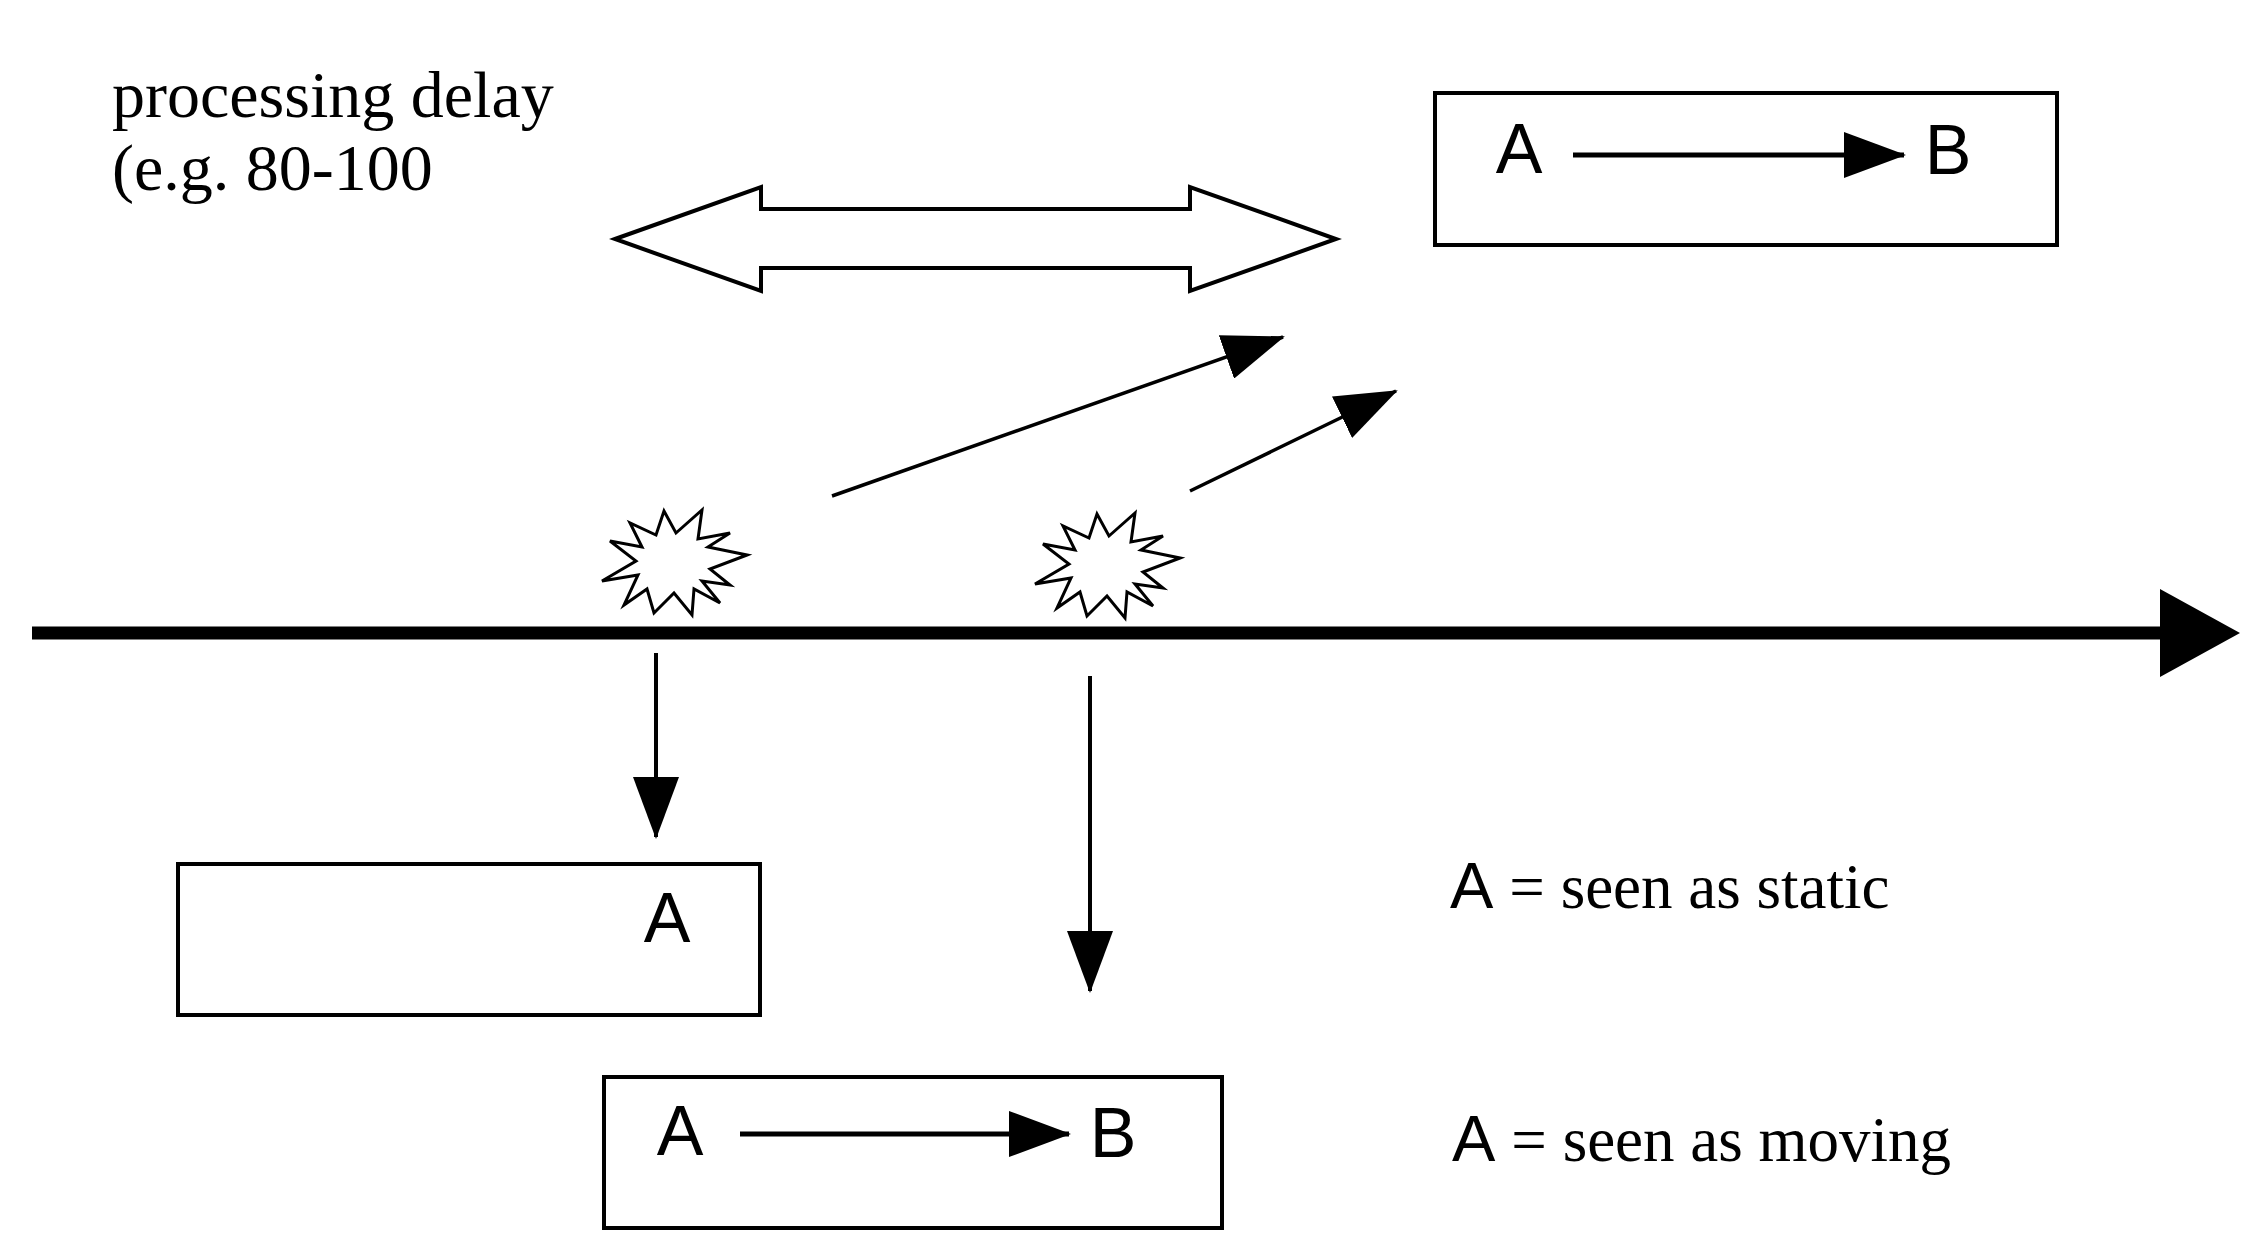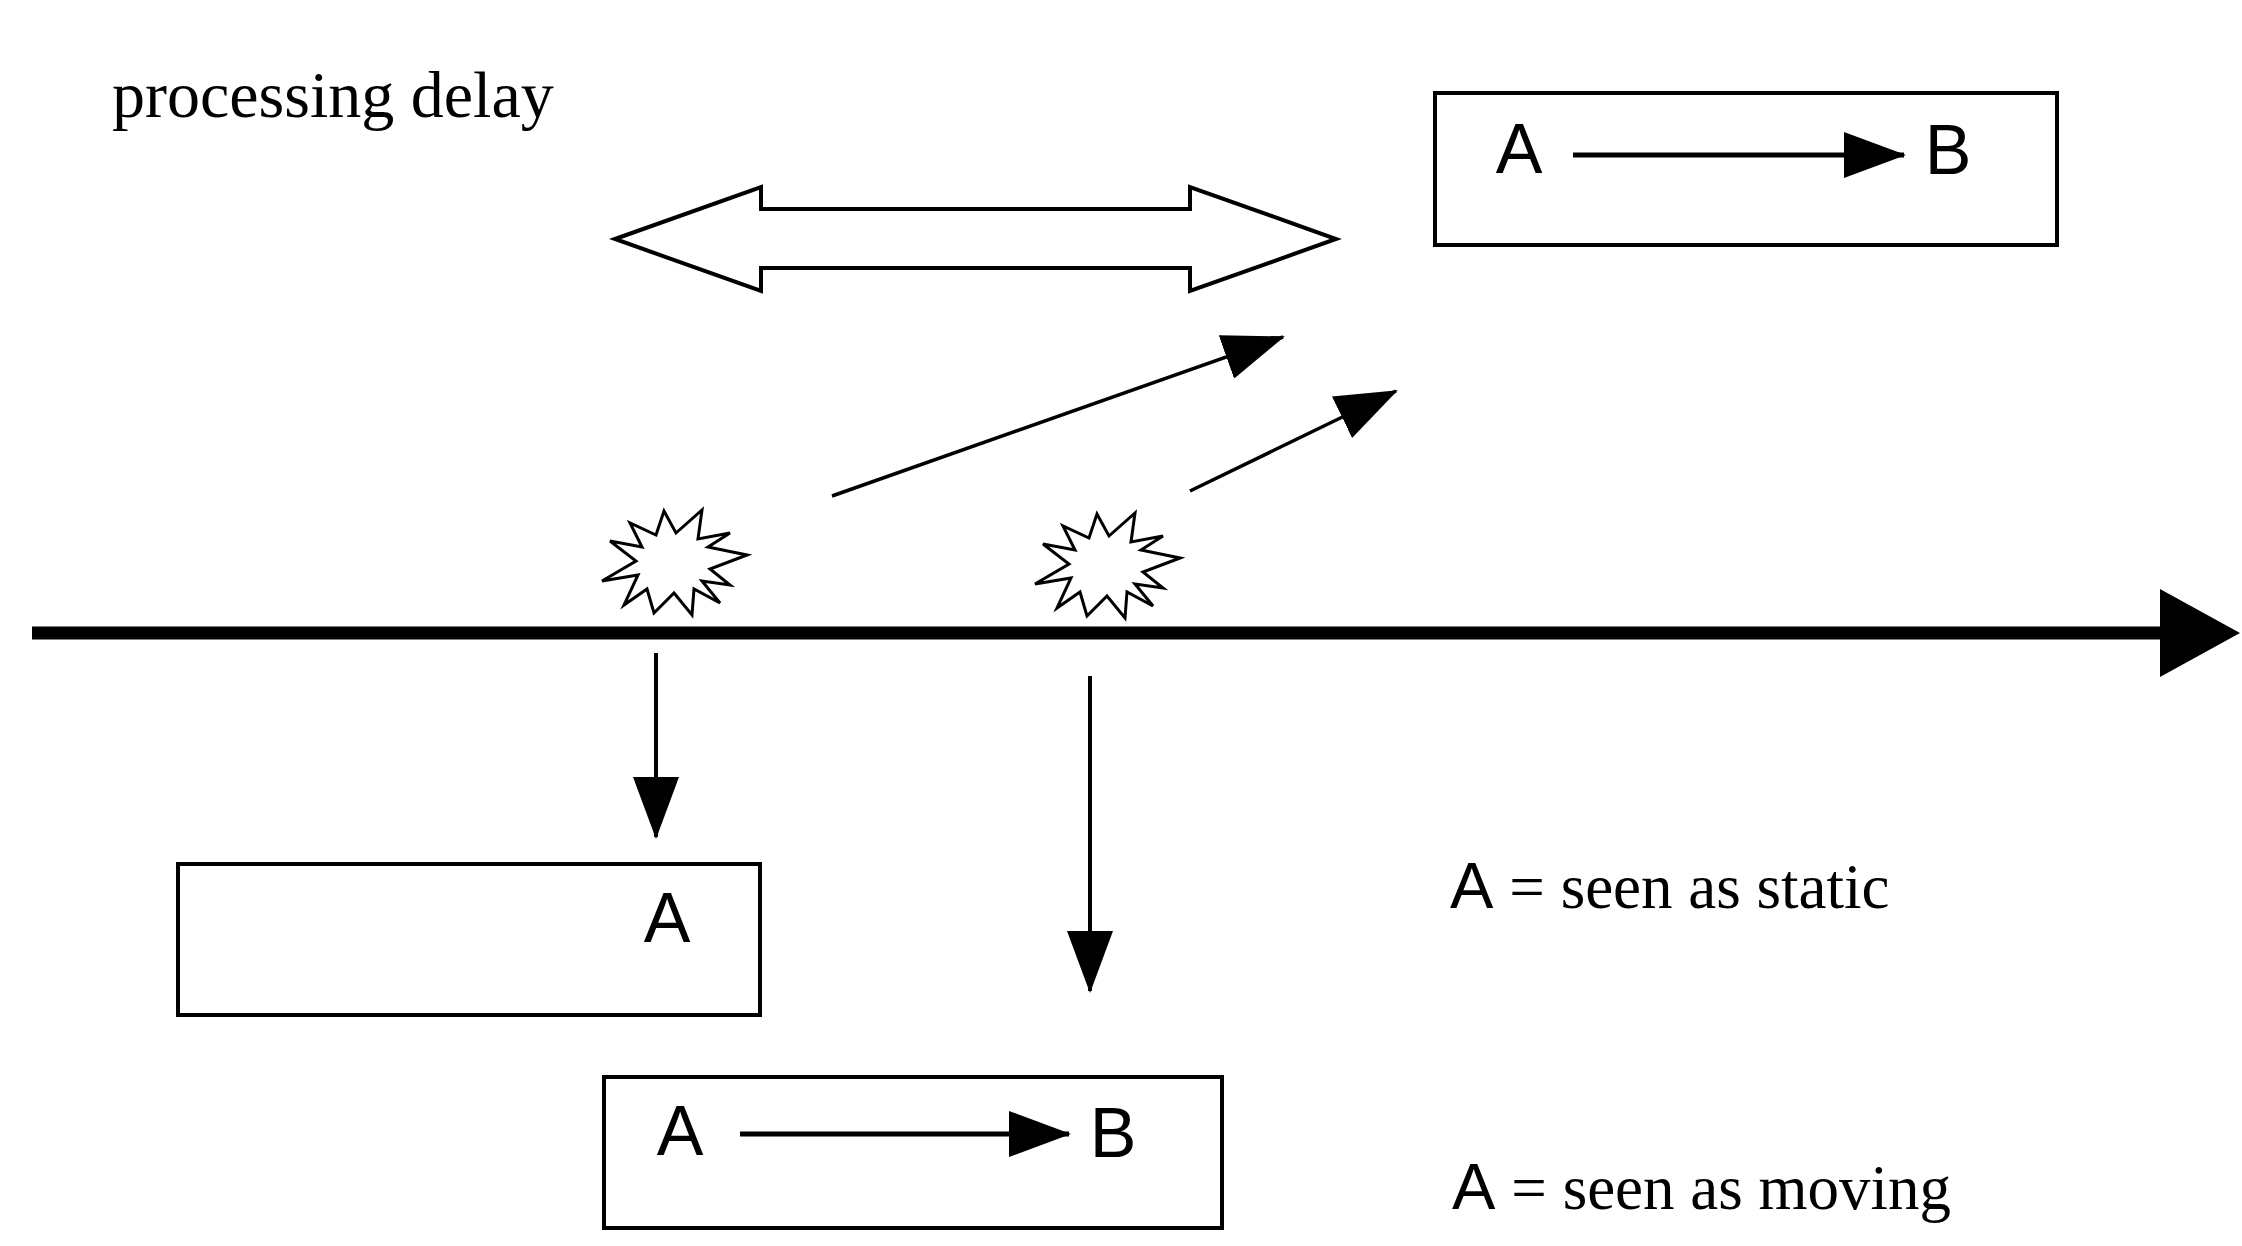--- a/index.html
+++ b/index.html
@@ -62,36 +62,37 @@
 
     <line class="ln" x1="656" y1="625" x2="656" y2="809" stroke-width="4" marker-end="url(#ah)"></line>
     <line class="ln" x1="1090" y1="648" x2="1090" y2="963" stroke-width="4" marker-end="url(#ah)"></line>
 
     <line class="ln" x1="1573" y1="127" x2="1904" y2="127" stroke-width="5" marker-end="url(#ah)"></line>
     <line class="ln" x1="740" y1="1106" x2="1069" y2="1106" stroke-width="5" marker-end="url(#ah)"></line>
   </svg>
 
   <div class="note">
     <div>processing delay</div>
+    <div>(e.g. 80-100</div>
   </div>
 
   <div class="pbox" style="left:1433px; top:63px; width:626px; height:156px;">
     <span class="boxletter" style="left:82px; top:54px;">A</span>
     <span class="boxletter" style="left:511px; top:55px;">B</span>
   </div>
 
   <div class="pbox" style="left:176px; top:834px; width:586px; height:155px;">
     <span class="boxletter" style="left:487px; top:52px;">A</span>
   </div>
 
   <div class="pbox" style="left:602px; top:1047px; width:622px; height:155px;">
     <span class="boxletter" style="left:74px; top:52px;">A</span>
     <span class="boxletter" style="left:507px; top:54px;">B</span>
   </div>
 
   <div class="legend" style="left:1450px; top:820px;">
     <span class="letter">A</span><span class="definition">= seen as static</span>
   </div>
-  <div class="legend" style="left:1452px; top:1121px;">
+  <div class="legend" style="left:1452px; top:1073px;">
     <span class="letter">A</span><span class="definition">= seen as moving</span>
   </div>
 
 </div>
 
 </body></html>

